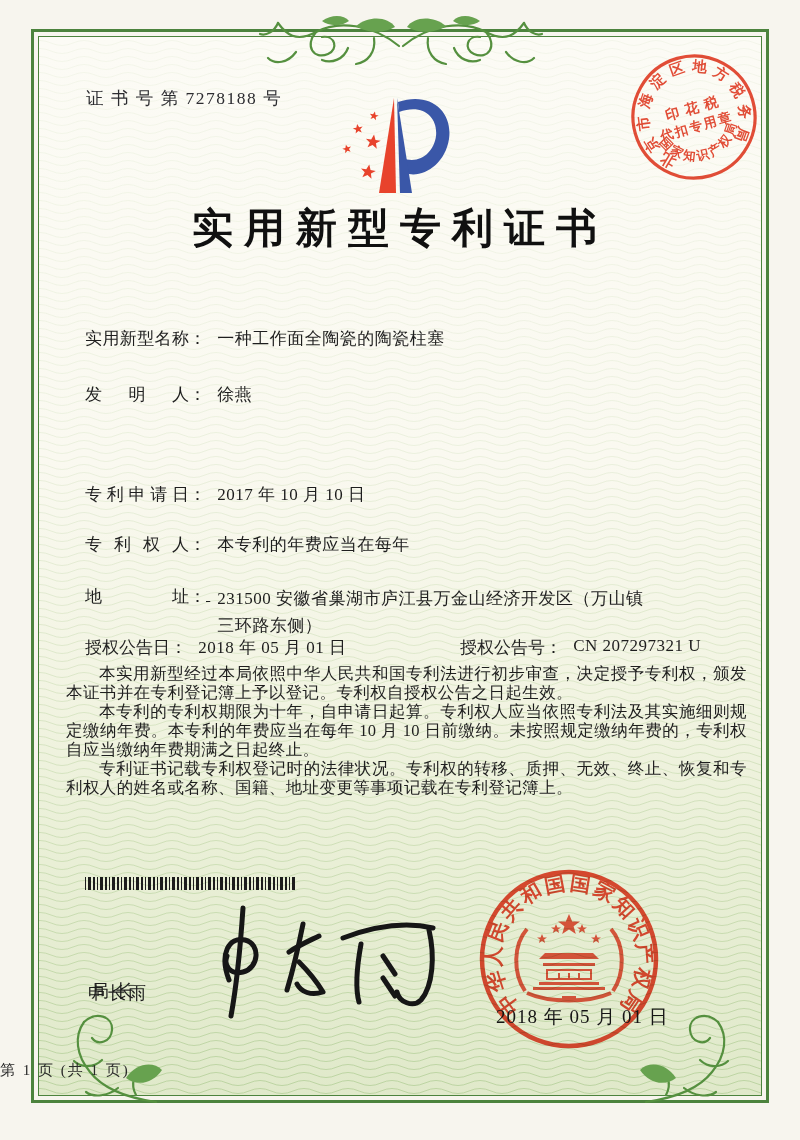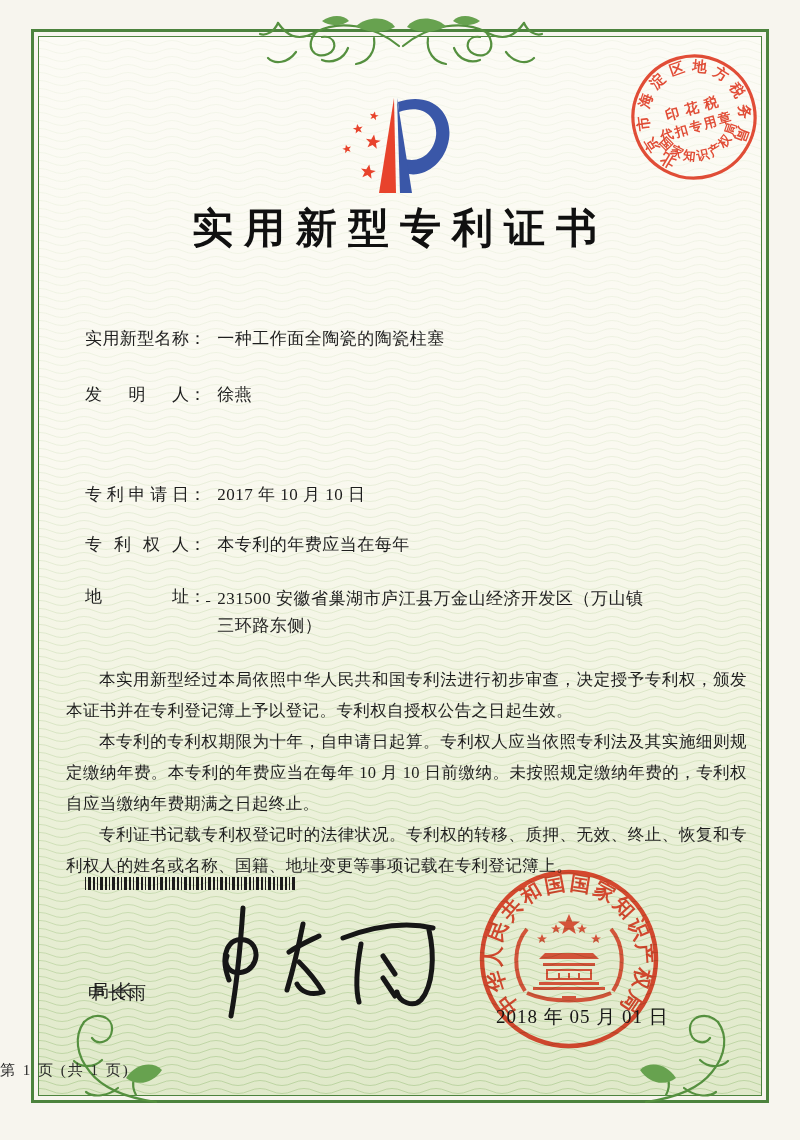--- a/index.html
+++ b/index.html
@@ -33,21 +33,21 @@
   .flabel{
     display:inline-block; width:104px; vertical-align:top;
     text-align:justify; text-align-last:justify; text-justify:inter-character;
   }
   .fcolon{display:inline-block; vertical-align:top;}
   .fval{display:inline-block; vertical-align:top; margin-left:7px; letter-spacing:0.5px;}
   .addr-val{white-space:pre-line; width:500px; line-height:27px;}
   .grant-no-grp{position:absolute; left:375px; top:0;}
   .paras{
     position:absolute; left:66px; right:53px; top:664px; z-index:4;
-    font-size:16.5px; line-height:31px; text-align:justify; color:#1e1e1e; letter-spacing:0.4px;
+    font-size:16.5px; line-height:19px; text-align:justify; color:#1e1e1e; letter-spacing:0.4px;
   }
   .paras p{margin:0; text-indent:2em;}
   #barcode{
     position:absolute; left:85px; top:877px; width:214px; height:13px; z-index:4;
     display:flex; align-items:stretch;
   }
   #barcode div{height:100%;}
   .signer-title{position:absolute; left:91px; top:943px; z-index:4; font-size:18px; letter-spacing:7px; color:#1c1c1c;margin-top:36px;}
   .signer-name{position:absolute; left:88px; top:981px; z-index:4; font-size:18px; letter-spacing:2px; color:#1c1c1c;}
   .signature{position:absolute; left:185px; top:898px; z-index:5;}
@@ -232,20 +232,21 @@
     <g stroke="#55903f" stroke-width="2.2" fill="none" stroke-linecap="round">
       <path d="M100,102 C72,98 48,90 34,72 C20,55 18,36 28,22"></path>
       <path d="M28,22 C40,11 57,16 56,30 C55,42 42,46 36,38"></path>
       <path d="M62,88 C52,96 38,98 30,92"></path>
       <path d="M46,60 C38,68 25,68 18,61"></path>
       <path d="M80,95 C74,84 78,72 88,68"></path>
       <path d="M70,78 C80,63 97,61 106,70 C97,83 82,87 70,78 Z" fill="#67a24f" stroke="none"></path>
     </g>
   </svg>
 
+  <div class="cert-no">证 书 号 第 7278188 号</div>
 
   <svg class="logo" width="145" height="116" viewBox="0 0 145 116">
     <defs>
       <path id="starP" d="M0,-10 L2.9,-3.1 L10,-3.1 L4.2,1.2 L6.2,8.1 L0,4 L-6.2,8.1 L-4.2,1.2 L-10,-3.1 L-2.9,-3.1 Z"></path>
     </defs>
     <path d="M65,6 C98,-5 120,16 116,43 C112,69 89,83 72,77 L69,62 C87,69 101,56 103,40 C105,21 90,7 66,16 Z" fill="#3a57a8"></path>
     <polygon points="64,2 79,97 67,97" fill="#3a57a8"></polygon>
     <polygon points="61,2 63,97 46,97" fill="#e8432c"></polygon>
     <use href="#starP" fill="#e8432c" transform="translate(41,20) scale(0.45) rotate(12)"></use>
     <use href="#starP" fill="#e8432c" transform="translate(25,33) scale(0.5) rotate(-10)"></use>
@@ -269,20 +270,28 @@
     <span class="fval">2017 年 10 月 10 日</span>
   </div>
   <div class="frow" style="top:533px;">
     <span class="flabel">专 利 权 人</span><span class="fcolon">：</span>
     <span class="fval">本专利的年费应当在每年</span>
   </div>
   <div class="frow" style="top:585px;text-decoration:underline;">
     <span class="flabel">地 址</span><span class="fcolon">：</span>
     <span class="fval addr-val">231500 安徽省巢湖市庐江县万金山经济开发区（万山镇
 三环路东侧）</span>
+  </div>
+  <div class="frow" style="top:636px;">
+    <span>授权公告日</span><span>：</span>
+    <span class="fval">2018 年 05 月 01 日</span>
+    <span class="grant-no-grp">
+      <span>授权公告号</span><span>：</span>
+      <span class="fval">CN 207297321 U</span>
+    </span>
   </div>
 
   <div class="paras">
     <p>本实用新型经过本局依照中华人民共和国专利法进行初步审查，决定授予专利权，颁发本证书并在专利登记簿上予以登记。专利权自授权公告之日起生效。</p>
     <p>本专利的专利权期限为十年，自申请日起算。专利权人应当依照专利法及其实施细则规定缴纳年费。本专利的年费应当在每年 10 月 10 日前缴纳。未按照规定缴纳年费的，专利权自应当缴纳年费期满之日起终止。</p>
     <p>专利证书记载专利权登记时的法律状况。专利权的转移、质押、无效、终止、恢复和专利权人的姓名或名称、国籍、地址变更等事项记载在专利登记簿上。</p>
   </div>
 
   <div id="barcode">
       <div style="width: 1px; background: rgb(28, 28, 28);"></div>

